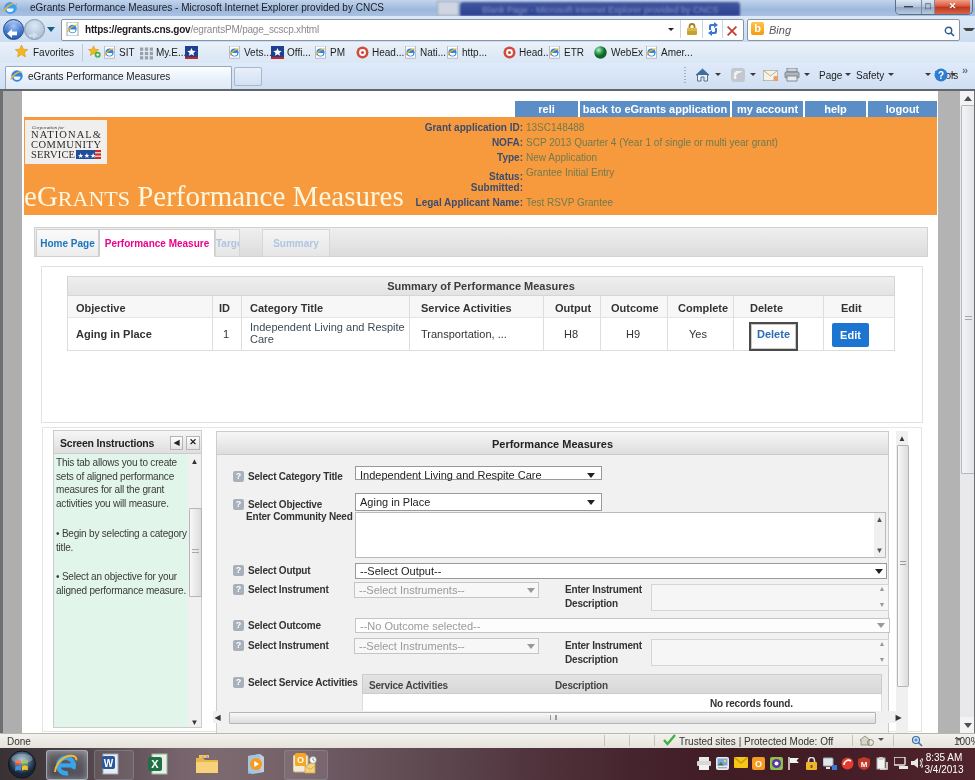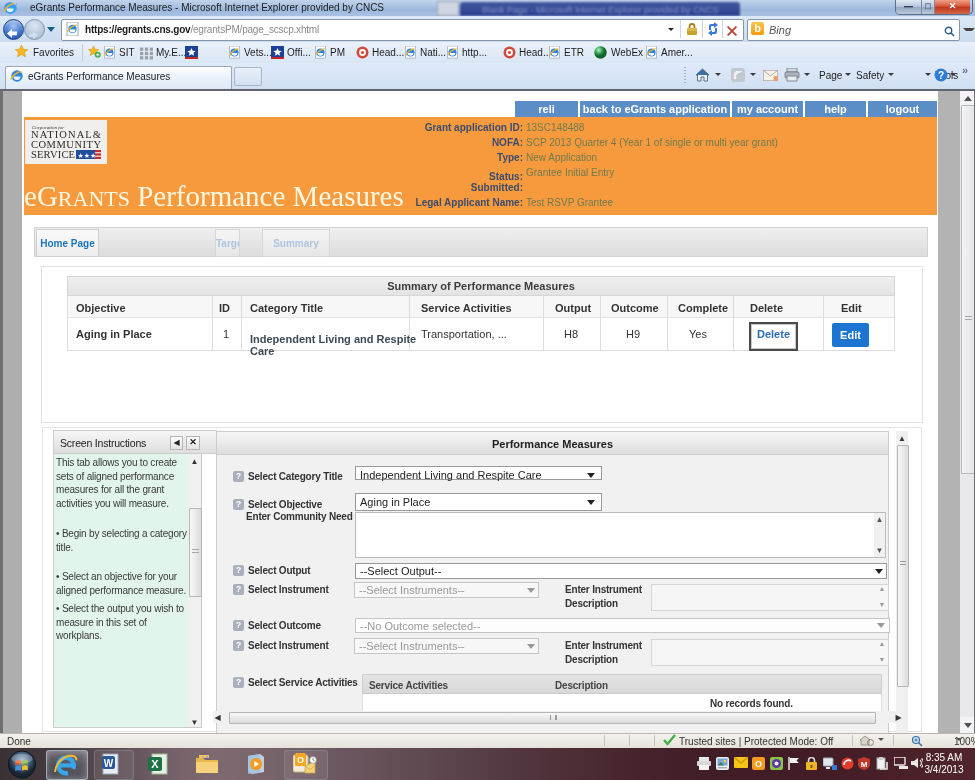--- a/index.html
+++ b/index.html
@@ -75,21 +75,21 @@
 #tblcaption{left:67px;top:185px;width:828px;height:20px;background:linear-gradient(#efefef,#e3e3e3);border:1px solid #d5d5d5;box-sizing:border-box;font-size:11px;font-weight:bold;color:#3d3d3d;text-align:center;line-height:19px;}
 #tblhead{left:67px;top:205px;width:828px;height:21px;background:#f7f7f7;border-left:1px solid #ddd;border-right:1px solid #ddd;box-sizing:border-box;}
 #tblrow{left:67px;top:226px;width:828px;height:34px;background:#fff;border:1px solid #ddd;border-top:1px solid #e5e5e5;box-sizing:border-box;}
 .hcell{position:absolute;top:211px;font-size:11px;font-weight:bold;color:#333;}
 .ccell{position:absolute;font-size:11px;color:#333;}
 .colline{position:absolute;top:205px;height:55px;width:1px;background:#ddd;}
 #delbtn{left:749px;top:231px;width:45px;height:25px;background:#fdfdfd;border:2px solid #4a4a4a;box-shadow:0 0 0 1px #c9c9c9 inset;color:#2b6cb8;font-size:11px;font-weight:bold;text-align:center;line-height:21px;}
 #editbtn{left:832px;top:232px;width:37px;height:24px;background:#1b75d1;border-radius:2px;color:#fff;font-size:11px;font-weight:bold;text-align:center;line-height:24px;}
 
 #sipanel{left:53px;top:339px;width:149px;height:298px;border:1px solid #ccc;box-sizing:border-box;}
-#sihead{left:53px;top:339px;width:164px;height:24px;background:linear-gradient(#f6f6f6,#dedede);border:1px solid #ccc;box-sizing:border-box;font-size:10.5px;font-weight:normal;color:#222;padding:6px 8px 0 6px;letter-spacing:-0.2px;}
+#sihead{left:53px;top:339px;width:149px;height:24px;background:linear-gradient(#f6f6f6,#dedede);border:1px solid #ccc;box-sizing:border-box;font-size:10.5px;font-weight:bold;color:#222;padding:6px 8px 0 6px;letter-spacing:-0.2px;}
 #sibtn1{left:170px;top:345px;width:11px;height:12px;background:linear-gradient(#fdfdfd,#e4e4e4);border:1px solid #b5b5b5;font-size:8px;text-align:center;line-height:11px;color:#222;}
 #sibtn2{left:186px;top:345px;width:12px;height:12px;background:linear-gradient(#fdfdfd,#e4e4e4);border:1px solid #b5b5b5;font-size:9px;text-align:center;line-height:11px;color:#222;font-weight:bold;}
 #sibody{left:54px;top:363px;width:134px;height:273px;background:#e1f5eb;font-size:10px;letter-spacing:-0.2px;color:#3a3a3a;line-height:13.5px;padding:2px 0 0 2px;box-sizing:border-box;overflow:hidden;white-space:nowrap;}
 #sibody p{margin:0 0 14px 0;}
 #siscroll{left:188px;top:363px;width:13px;height:273px;background:#f0f0f0;}
 #sithumb{left:189px;top:417px;width:11px;height:87px;background:linear-gradient(90deg,#f8f8f8,#dcdcdc);border:1px solid #b5b5b5;border-radius:1px;}
 .scrbtn{position:absolute;font-size:8px;color:#333;text-align:center;}
 
 #fpanel{left:216px;top:340px;width:673px;height:371px;background:#f1f1f1;border:1px solid #ccc;box-sizing:border-box;}
 #fphead{left:216px;top:340px;width:673px;height:24px;background:linear-gradient(#f6f6f6,#dedede);border:1px solid #ccc;box-sizing:border-box;font-size:11px;font-weight:bold;color:#222;text-align:center;padding-top:6px;}
@@ -394,20 +394,21 @@
       <div class="hval" style="top:35px;">New Application</div>
 <div class="hlabel" style="top:54px;margin-left:24px;">Status:</div>
       <div class="hval" style="top:50px;">Grantee Initial Entry</div>
 <div class="hlabel" style="top:65px;">Submitted:</div>
 <div class="hlabel" style="top:80px;">Legal Applicant Name:</div>
       <div class="hval" style="top:80px;">Test RSVP Grantee</div>
 </div>
 
 <div class="abs" id="tabstrip"></div>
 <div class="ptab" id="ptab1">Home Page</div>
+<div class="ptab" id="ptab2">Performance Measure</div>
 <div class="ptab" id="ptab3">Target</div>
 <div class="ptab" id="ptab4">Summary</div>
 
 <div class="abs" id="outerpanel"></div>
 <div class="abs" id="tblcaption">Summary of Performance Measures</div>
 <div class="abs" id="tblhead"></div>
 <div class="abs" id="tblrow"></div>
 <div class="hcell" style="left:76px;">Objective</div>
 <div class="hcell" style="left:219px;">ID</div>
 <div class="hcell" style="left:250px;">Category Title</div>
@@ -420,39 +421,38 @@
 <div class="colline" style="left:212px;"></div>
 <div class="colline" style="left:241px;"></div>
 <div class="colline" style="left:409px;"></div>
 <div class="colline" style="left:543px;"></div>
 <div class="colline" style="left:600px;"></div>
 <div class="colline" style="left:667px;"></div>
 <div class="colline" style="left:733px;"></div>
 <div class="colline" style="left:823px;"></div>
 <div class="ccell" style="left:76px;top:237px;font-weight:bold;">Aging in Place</div>
 <div class="ccell" style="left:223px;top:237px;">1</div>
-<div class="ccell" style="left:250px;top:242px;color:#3c4a55;font-weight:bold;">Independent Living and Respite<br>Care</div>
+<div class="ccell" style="left:250px;top:230px;color:#3c4a55;">Independent Living and Respite<br>Care</div>
 <div class="ccell" style="left:421px;top:237px;">Transportation, ...</div>
 <div class="ccell" style="left:564px;top:237px;">H8</div>
 <div class="ccell" style="left:626px;top:237px;">H9</div>
 <div class="ccell" style="left:689px;top:237px;">Yes</div>
 <div class="abs" id="delbtn">Delete</div>
 <div class="abs" id="editbtn">Edit</div>
 
 <div class="abs" style="left:42px;top:336px;width:880px;height:305px;background:#fff;border:1px solid #e5e5e5;box-sizing:border-box;"></div>
 
 <div class="abs" id="sipanel"></div>
 <div class="abs" id="sihead">Screen Instructions</div>
 <div class="abs" id="sibtn1">◀</div>
 <div class="abs" id="sibtn2">✕</div>
 <div class="abs" id="sibody">
 <p style="margin:0 0 17px 0;">This tab allows you to create<br>sets of aligned performance<br>measures for all the grant<br>activities you will measure.</p>
 <p style="margin:0 0 16px 0;">• Begin by selecting a category<br>title.</p>
 <p style="margin:0 0 5px 0;">• Select an objective for your<br>aligned performance measure.</p>
-<p style="margin:0;">• Select the output you wish to<br>measure in this set of<br>workplans.</p>
 </div>
 <div class="abs" id="siscroll"></div>
 <div class="abs" id="sithumb">
       <div style="margin:40px auto 0;width:7px;border-top:1px solid #a8a8a8;border-bottom:1px solid #a8a8a8;height:2px;"></div>
     </div>
 <div class="scrbtn" style="left:189px;top:366px;width:11px;">▲</div>
 <div class="scrbtn" style="left:189px;top:627px;width:11px;">▼</div>
 
 <div class="abs" id="fpanel"></div>
 <div class="abs" id="fphead">Performance Measures</div>

